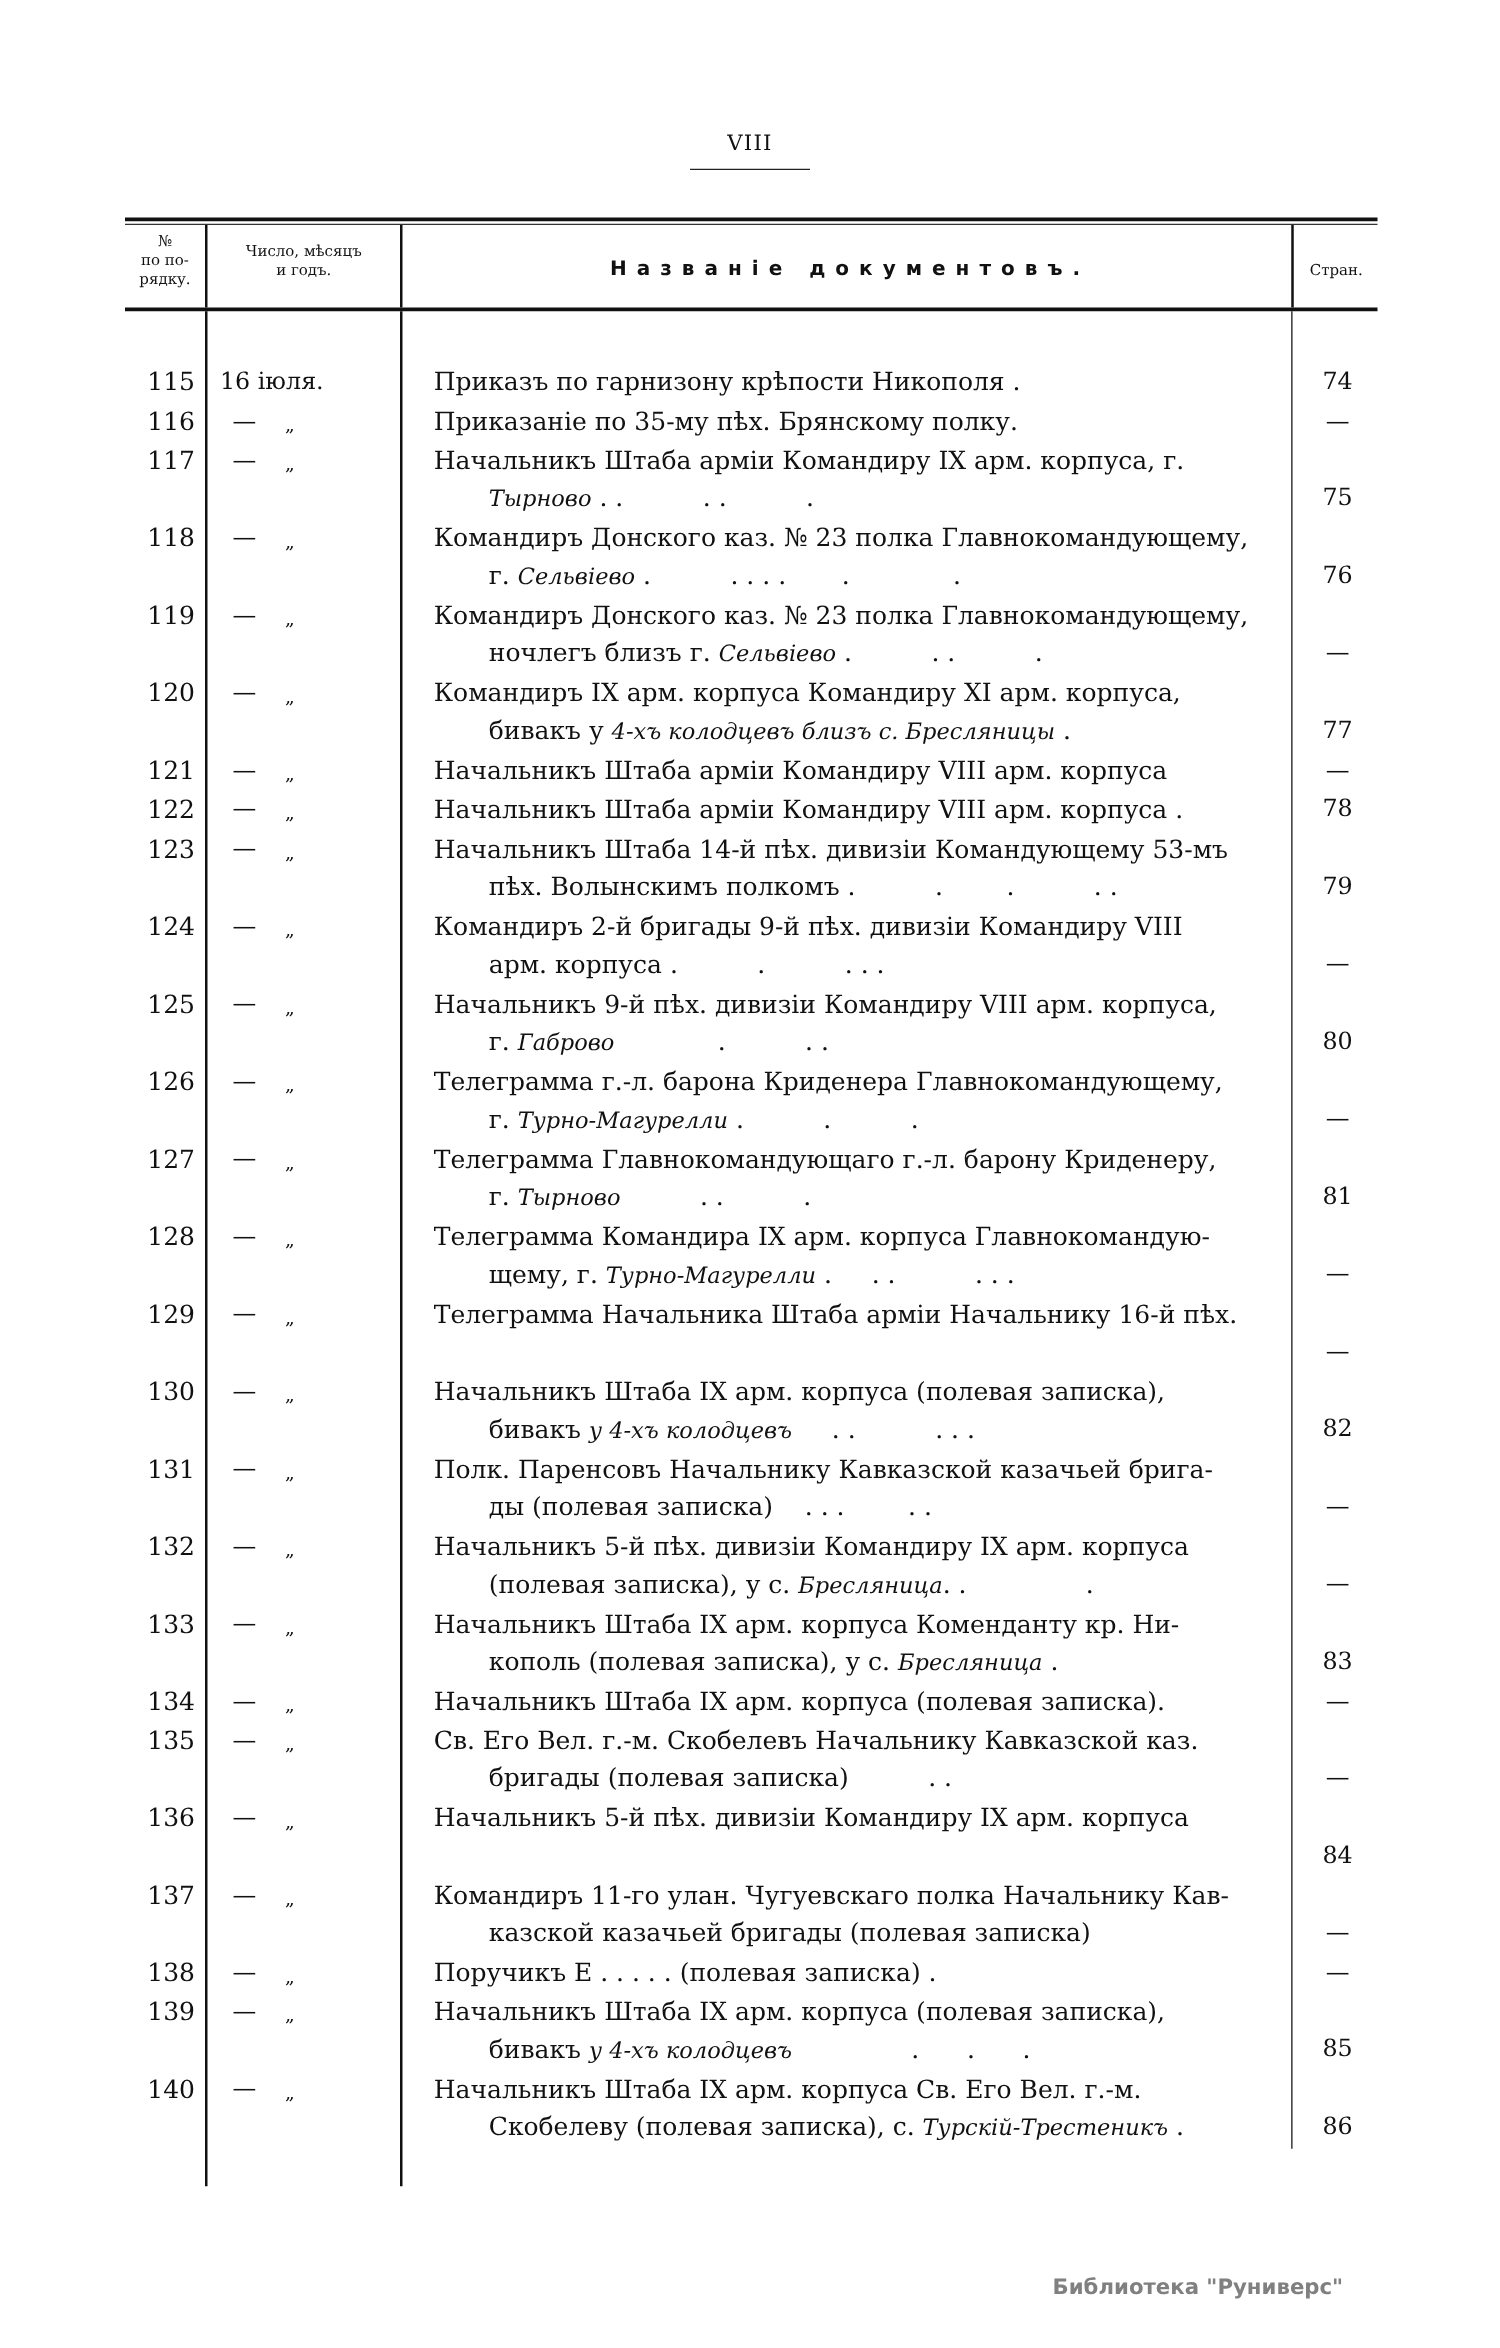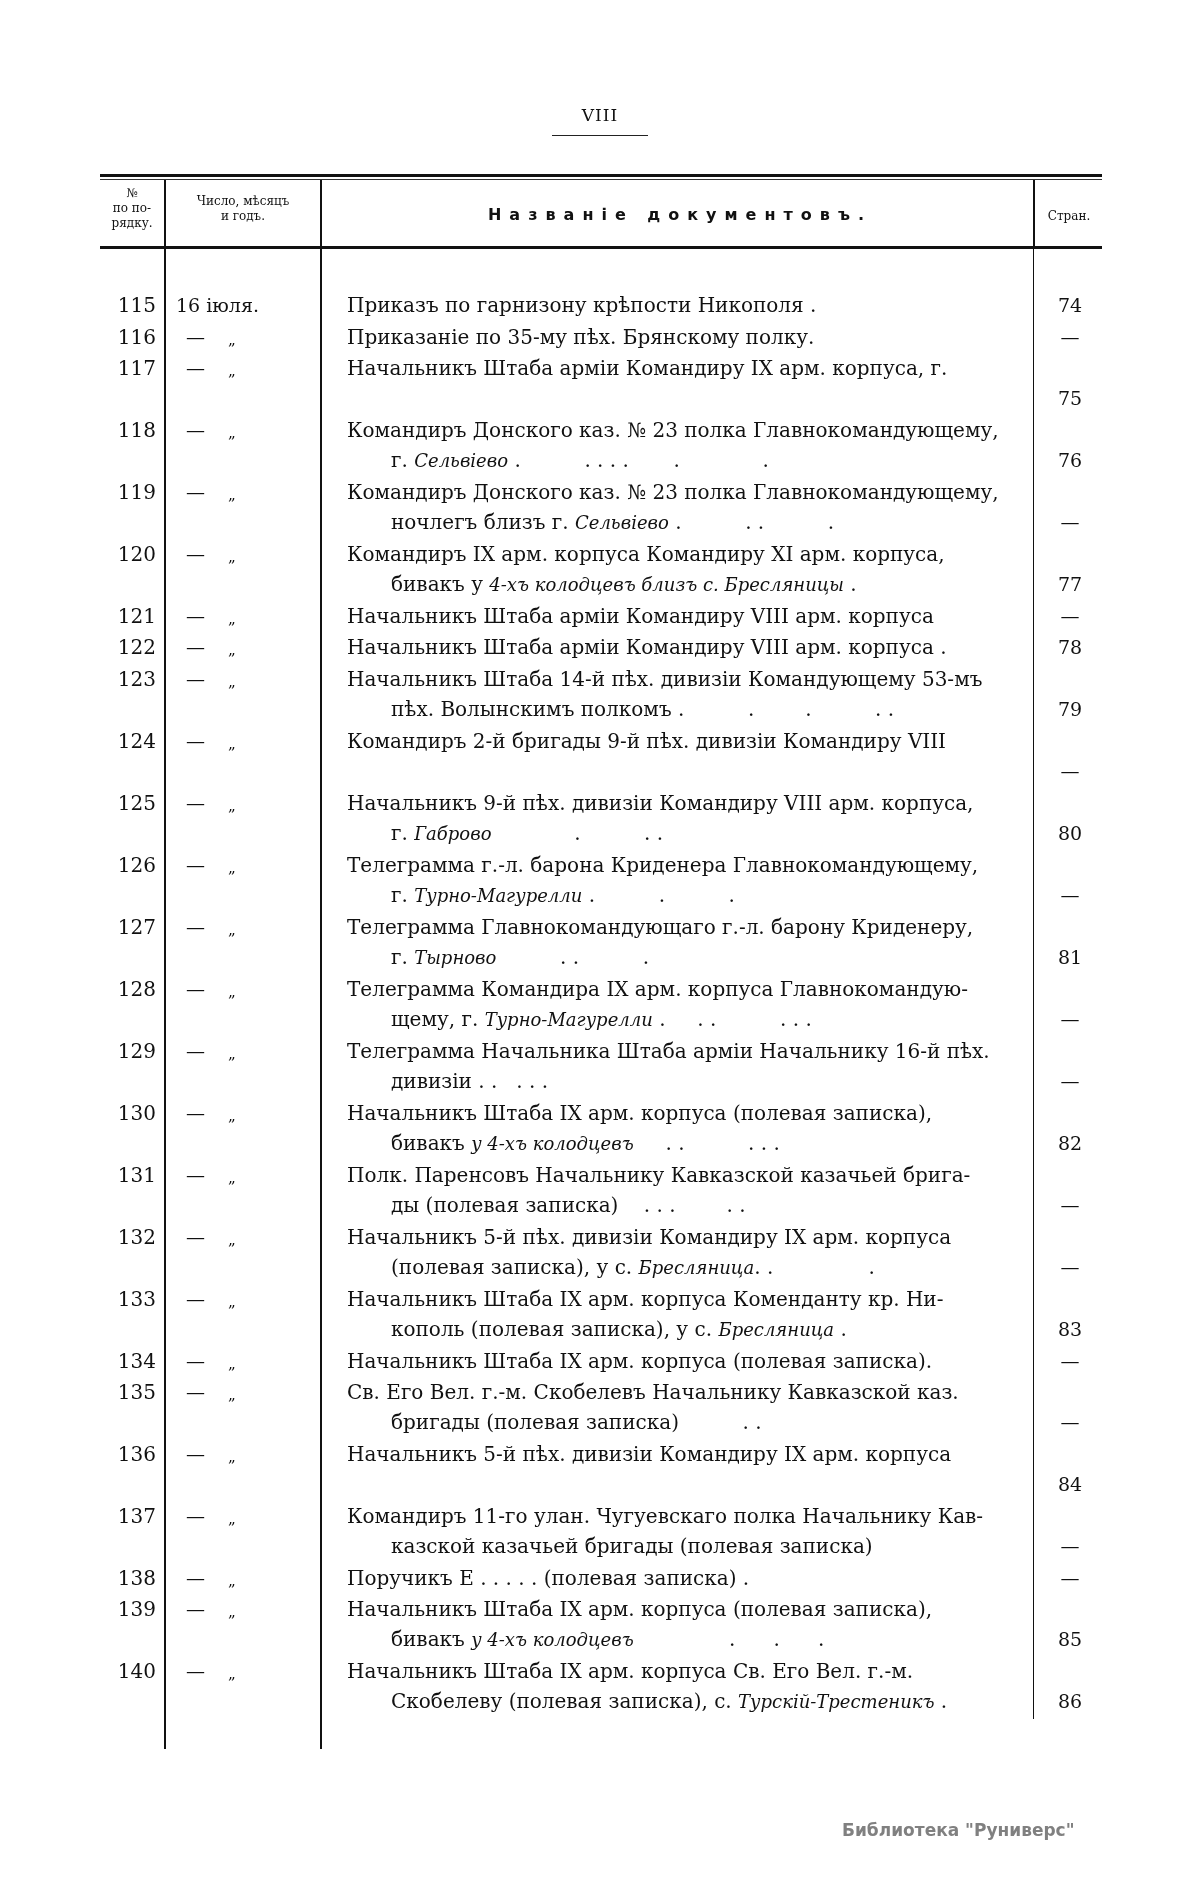--- a/index.html
+++ b/index.html
@@ -77,21 +77,21 @@
       </span>
       <span class="title"><span>Приказаніе по 35-му пѣх. Брянскому полку.</span></span>
       <span class="page" style="top: 0px;">—</span>
     </div>
     <div class="row" style="top: 353px;">
       <span class="num">117</span>
       <span class="date">
         <span class="dash">—</span>
         <span class="ditto">„</span>
       </span>
-      <span class="title"><span>Начальникъ Штаба арміи Командиру IX арм. корпуса, г.</span></span>
+      <span class="title"><span>Начальникъ Штаба арміи Командиру IX арм. корпуса, г.</span><span class="l2"><span style="white-space:pre"></span><i>Тырново</i><span style="white-space:pre"> . .          . .          .</span></span></span>
       <span class="page" style="top: 30px;">75</span>
     </div>
     <div class="row" style="top: 415px;">
       <span class="num">118</span>
       <span class="date">
         <span class="dash">—</span>
         <span class="ditto">„</span>
       </span>
       <span class="title"><span>Командиръ Донского каз. № 23 полка Главнокомандующему,</span><span class="l2"><span style="white-space:pre">г. </span><i>Сельвіево</i><span style="white-space:pre"> .          . . . .       .             .</span></span></span>
       <span class="page" style="top: 30px;">76</span>
@@ -140,21 +140,21 @@
       </span>
       <span class="title"><span>Начальникъ Штаба 14-й пѣх. дивизіи Командующему 53-мъ</span><span class="l2"><span style="white-space:pre">пѣх. Волынскимъ полкомъ .          .        .          . .</span><i></i><span style="white-space:pre"></span></span></span>
       <span class="page" style="top: 30px;">79</span>
     </div>
     <div class="row" style="top: 726px;">
       <span class="num">124</span>
       <span class="date">
         <span class="dash">—</span>
         <span class="ditto">„</span>
       </span>
-      <span class="title"><span>Командиръ 2-й бригады 9-й пѣх. дивизіи Командиру VIII</span></span>
+      <span class="title"><span>Командиръ 2-й бригады 9-й пѣх. дивизіи Командиру VIII</span><span class="l2"><span style="white-space:pre">арм. корпуса .          .          . . .</span><i></i><span style="white-space:pre"></span></span></span>
       <span class="page" style="top: 30px;">—</span>
     </div>
     <div class="row" style="top: 788px;">
       <span class="num">125</span>
       <span class="date">
         <span class="dash">—</span>
         <span class="ditto">„</span>
       </span>
       <span class="title"><span>Начальникъ 9-й пѣх. дивизіи Командиру VIII арм. корпуса,</span><span class="l2"><span style="white-space:pre">г. </span><i>Габрово</i><span style="white-space:pre">             .          . .</span></span></span>
       <span class="page" style="top: 30px;">80</span>
@@ -185,21 +185,21 @@
       </span>
       <span class="title"><span>Телеграмма Командира IX арм. корпуса Главнокомандую-</span><span class="l2"><span style="white-space:pre">щему, г. </span><i>Турно-Магурелли</i><span style="white-space:pre"> .     . .          . . .</span></span></span>
       <span class="page" style="top: 30px;">—</span>
     </div>
     <div class="row" style="top: 1036px;">
       <span class="num">129</span>
       <span class="date">
         <span class="dash">—</span>
         <span class="ditto">„</span>
       </span>
-      <span class="title"><span>Телеграмма Начальника Штаба арміи Начальнику 16-й пѣх.</span><span class="l2"><span style="white-space:pre">дивизіи . .   . . .</span><i></i><span style="white-space:pre"></span></span></span>
+      <span class="title"><span>Телеграмма Начальника Штаба арміи Начальнику 16-й пѣх.</span></span>
       <span class="page" style="top: 30px;">—</span>
     </div>
     <div class="row" style="top: 1098px;">
       <span class="num">130</span>
       <span class="date">
         <span class="dash">—</span>
         <span class="ditto">„</span>
       </span>
       <span class="title"><span>Начальникъ Штаба IX арм. корпуса (полевая записка),</span><span class="l2"><span style="white-space:pre">бивакъ </span><i>у 4-хъ колодцевъ</i><span style="white-space:pre">     . .          . . .</span></span></span>
       <span class="page" style="top: 30px;">82</span>

